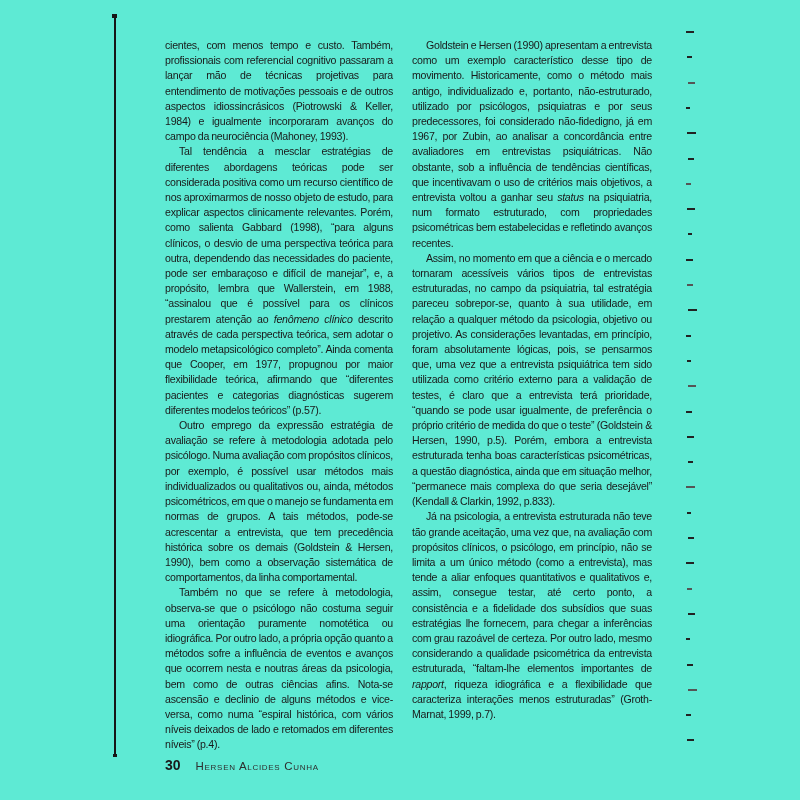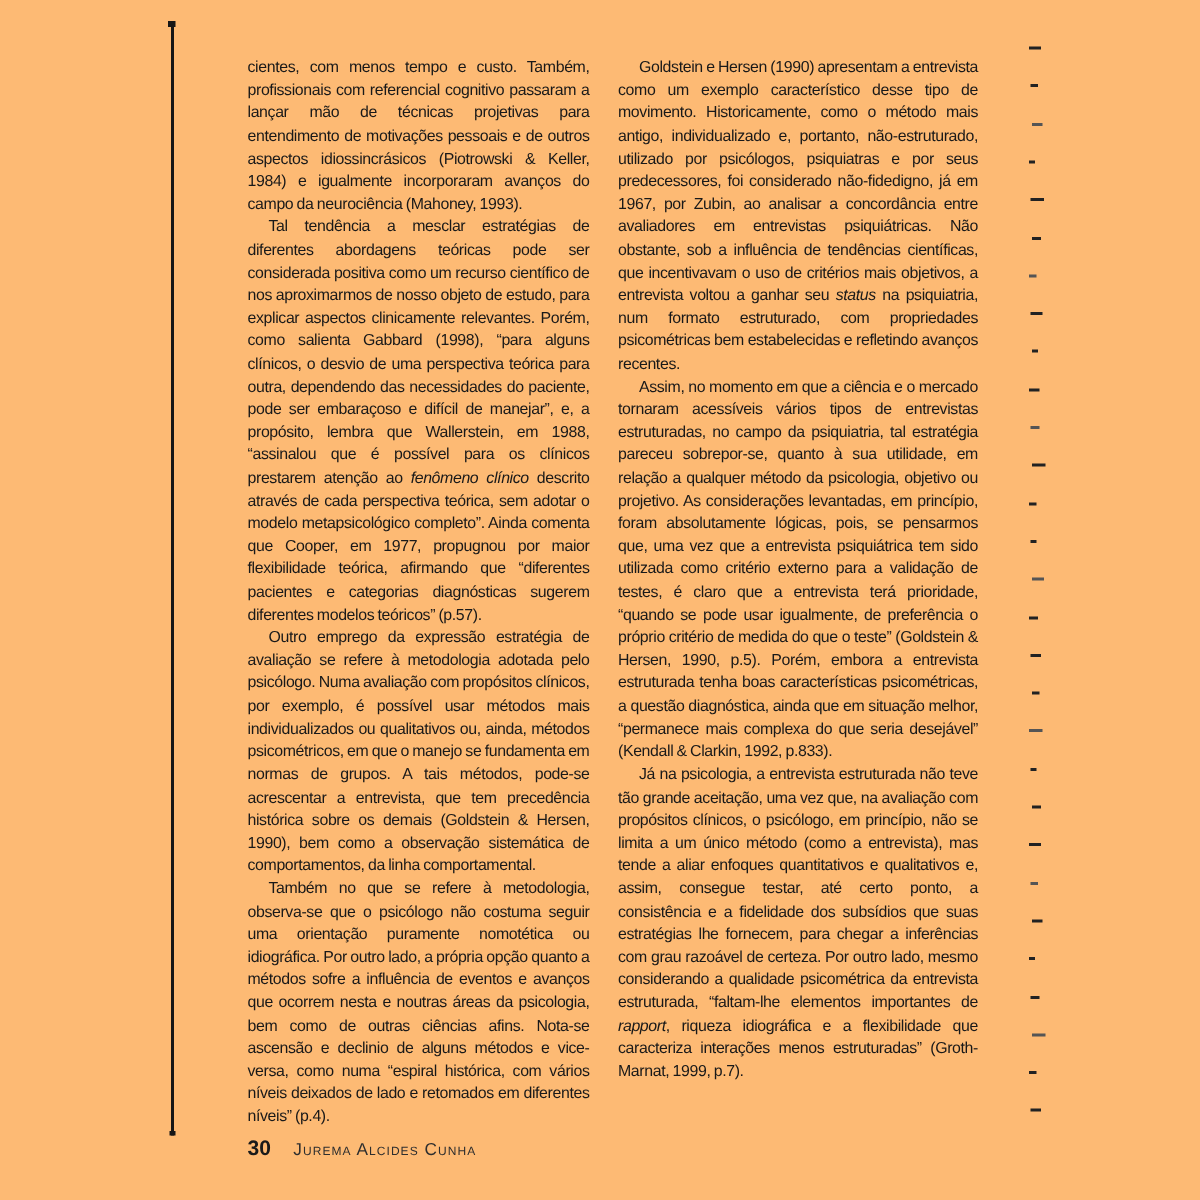--- a/index.html
+++ b/index.html
@@ -8,21 +8,21 @@
     width: 800px;
     height: 800px;
     background: #ffffff;
     overflow: hidden;
     font-family: "Liberation Sans", sans-serif;
   }
   .page {
     position: relative;
     width: 800px;
     height: 800px;
-    background: #fdba74;
+    background: #5eead4;
   }
   
   .scan-line {
     position: absolute;
     left: 114px;
     top: 14px;
     width: 2px;
     height: 743px;
     background: #161616;
   }
@@ -137,16 +137,16 @@
       </div>
     <div class="col right" id="col-right">
         <p><span>Goldstein e Hersen (1990) apresentam a entrevista como um exemplo característico desse tipo de movimento. Historicamente, como o método mais antigo, individualizado e, portanto, não-estruturado, utilizado por psicólogos, psiquiatras e por seus predecessores, foi considerado não-fidedigno, já em 1967, por Zubin, ao analisar a concordância entre avaliadores em entrevistas psiquiátricas. Não obstante, sob a influência de tendências científicas, que incentivavam o uso de critérios mais objetivos, a entrevista voltou a ganhar seu </span><i>status</i><span> na psiquiatria, num formato estruturado, com propriedades psicométricas bem estabelecidas e refletindo avanços recentes.</span></p>
         <p><span>Assim, no momento em que a ciência e o mercado tornaram acessíveis vários tipos de entrevistas estruturadas, no campo da psiquiatria, tal estratégia pareceu sobrepor-se, quanto à sua utilidade, em relação a qualquer método da psicologia, objetivo ou projetivo. As considerações levantadas, em princípio, foram absolutamente lógicas, pois, se pensarmos que, uma vez que a entrevista psiquiátrica tem sido utilizada como critério externo para a validação de testes, é claro que a entrevista terá prioridade, “quando se pode usar igualmente, de preferência o próprio critério de medida do que o teste” (Goldstein &amp; Hersen, 1990, p.5). Porém, embora a entrevista estruturada tenha boas características psicométricas, a questão diagnóstica, ainda que em situação melhor, “permanece mais complexa do que seria desejável” (Kendall &amp; Clarkin, 1992, p.833).</span></p>
         <p><span>Já na psicologia, a entrevista estruturada não teve tão grande aceitação, uma vez que, na avaliação com propósitos clínicos, o psicólogo, em princípio, não se limita a um único método (como a entrevista), mas tende a aliar enfoques quantitativos e qualitativos e, assim, consegue testar, até certo ponto, a consistência e a fidelidade dos subsídios que suas estratégias lhe fornecem, para chegar a inferências com grau razoável de certeza. Por outro lado, mesmo considerando a qualidade psicométrica da entrevista estruturada, “faltam-lhe elementos importantes de </span><i>rapport</i><span>, riqueza idiográfica e a flexibilidade que caracteriza interações menos estruturadas” (Groth-Marnat, 1999, p.7).</span></p>
       </div>
   </div>
 
   <div class="footer">
     <span class="pagenum">30</span>
-    <span class="author">Jurema Alcides Cunha</span>
+    <span class="author">Hersen Alcides Cunha</span>
   </div>
 
 </div>
 
 </body></html>

